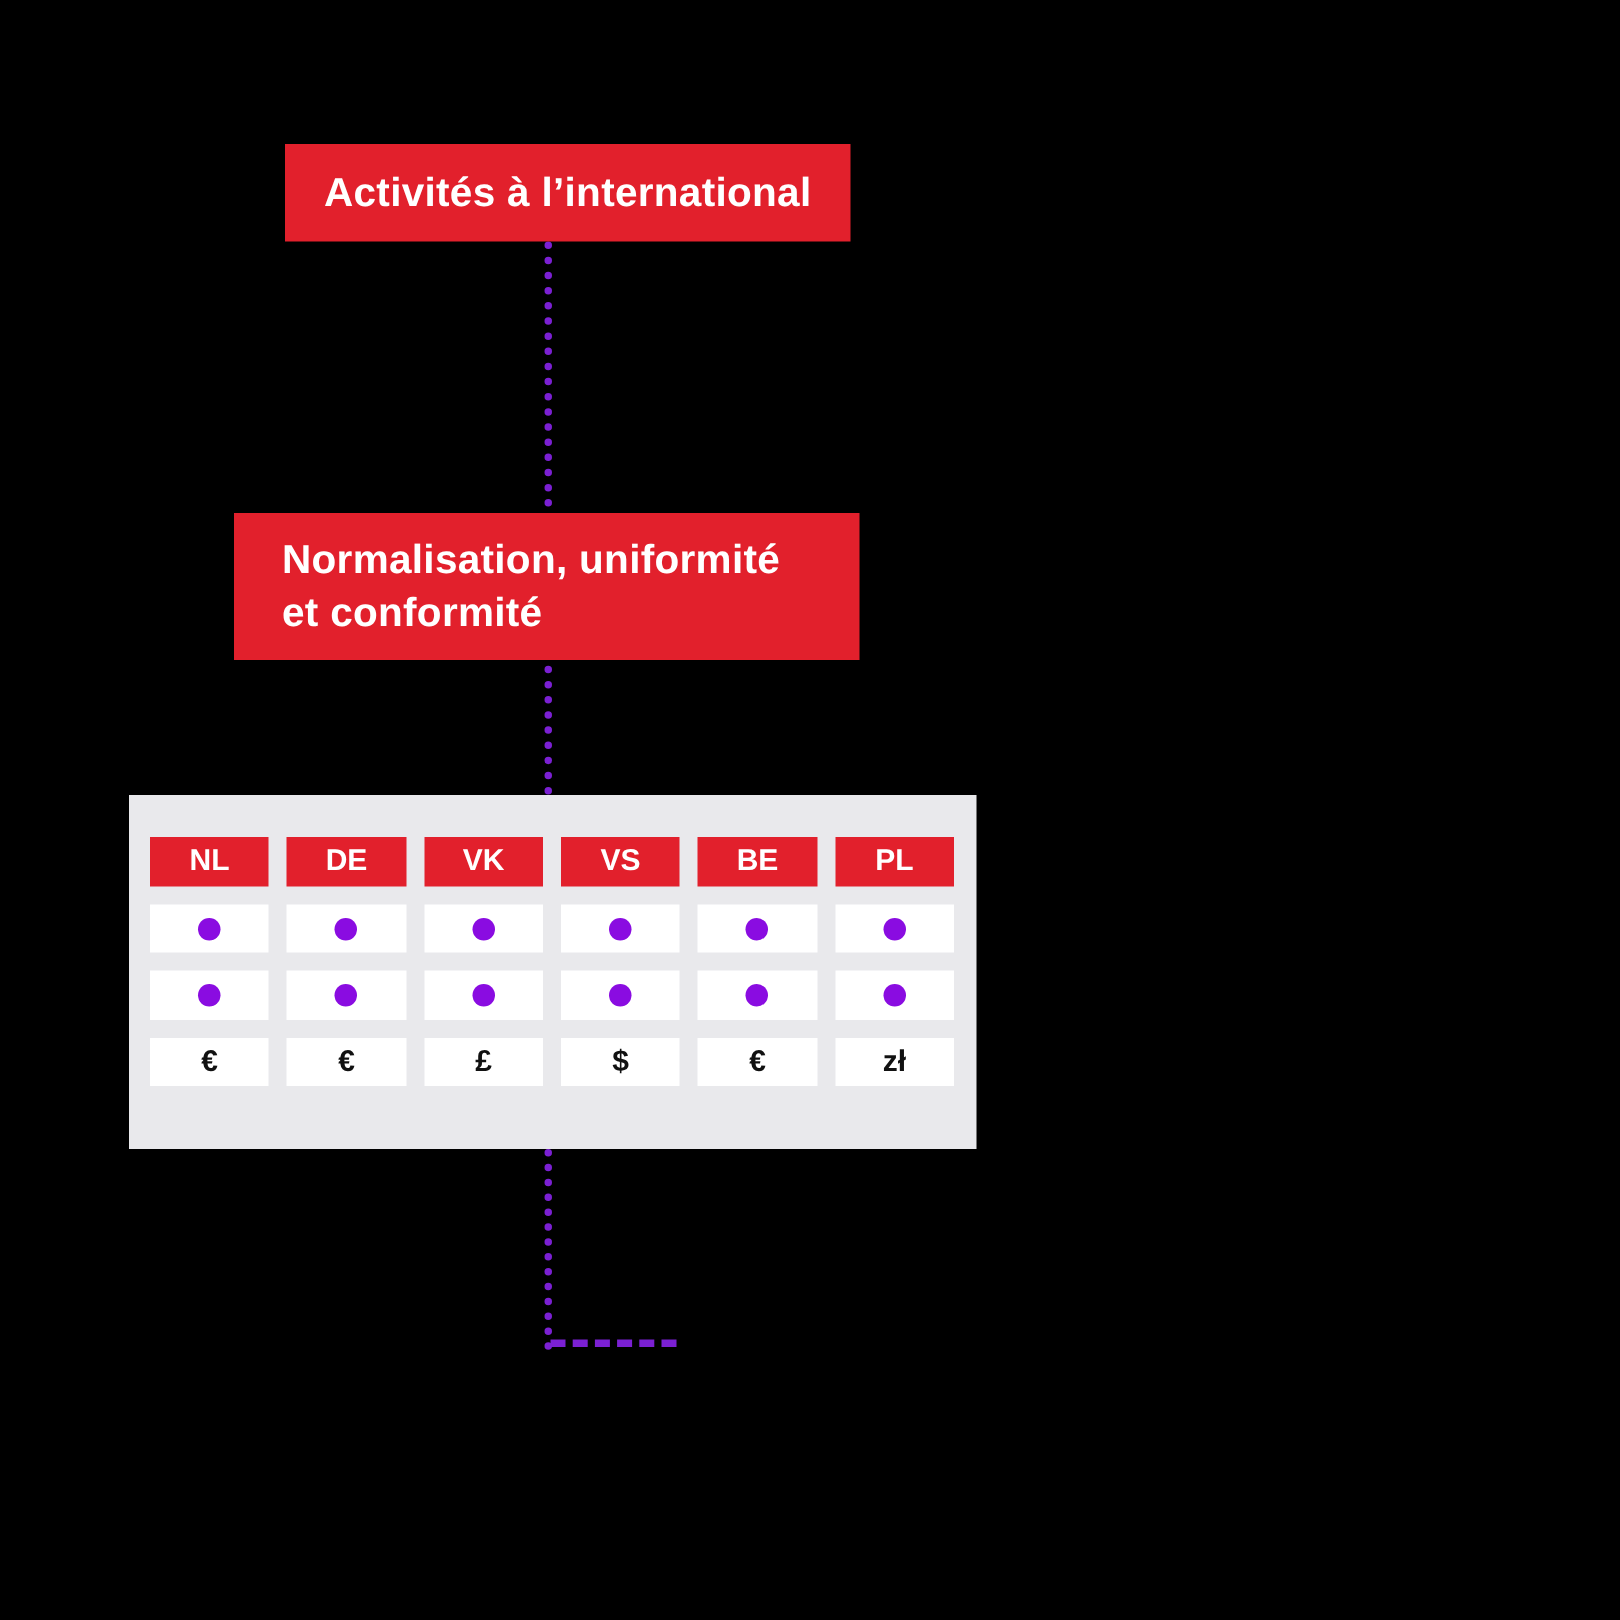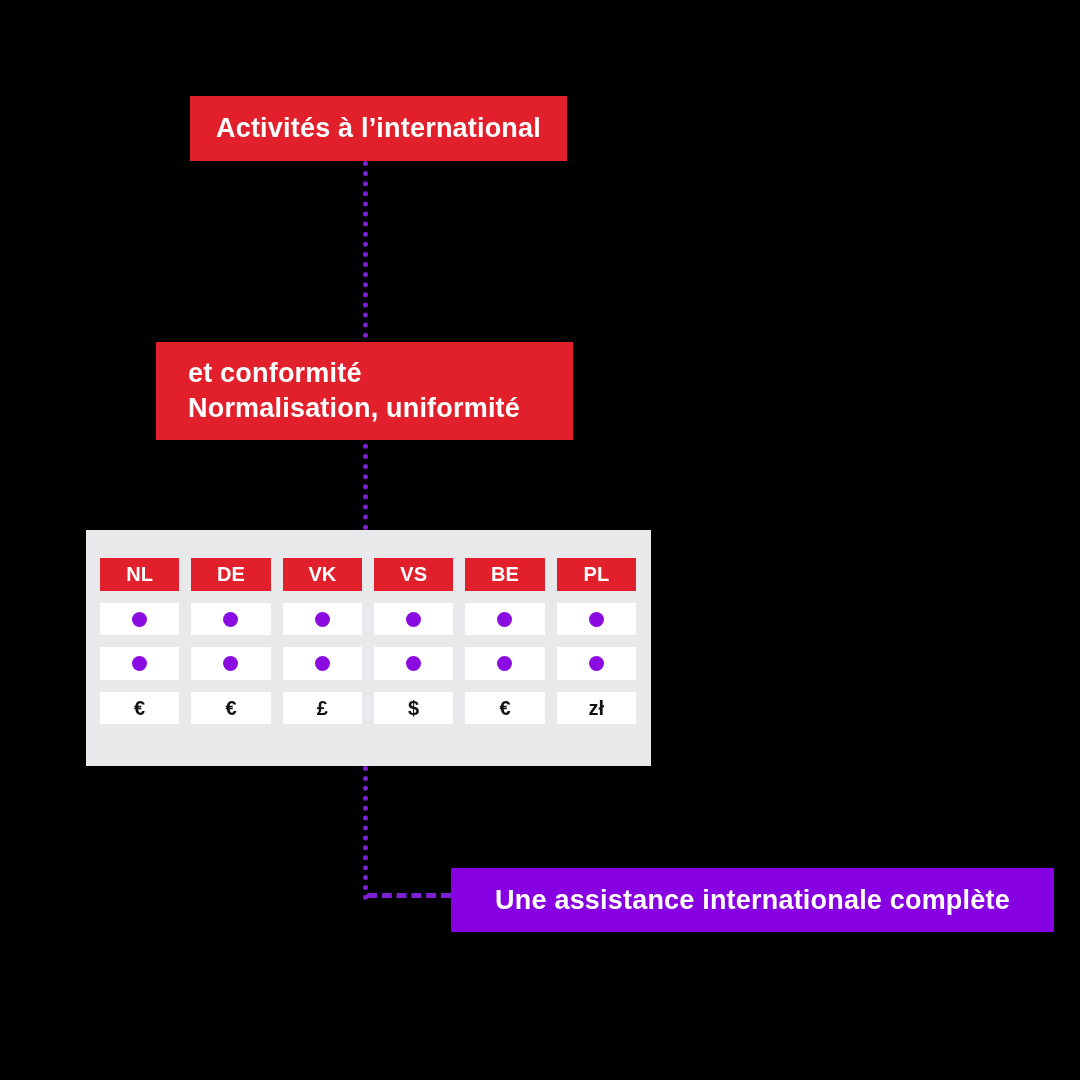--- a/index.html
+++ b/index.html
@@ -114,22 +114,22 @@
 <div class="canvas">
 
   <div class="connector-v connector-top"></div>
 
   <div class="flow-box box-red box-activities">
     <span>Activités à l’international</span>
   </div>
 
   <div class="flow-box box-red box-normalisation">
     <div class="lines">
+      <span>Normalisation, uniformité</span>
       <span>et conformité</span>
-      <span>Normalisation, uniformité</span>
     </div>
   </div>
 
   <div class="table-panel">
     <div class="table-grid">
         <div class="cell header">NL</div>
         <div class="cell header">DE</div>
         <div class="cell header">VK</div>
         <div class="cell header">VS</div>
         <div class="cell header">BE</div>
@@ -175,17 +175,14 @@
         <div class="cell currency">£</div>
         <div class="cell currency">$</div>
         <div class="cell currency">€</div>
         <div class="cell currency">zł</div>
       </div>
   </div>
 
   <div class="connector-v connector-bottom"></div>
   <div class="connector-h connector-elbow"></div>
 
-  <div class="flow-box box-purple box-assistance">
-    <span>Une assistance internationale complète</span>
-  </div>
 
 </div>
 
 </body></html>

